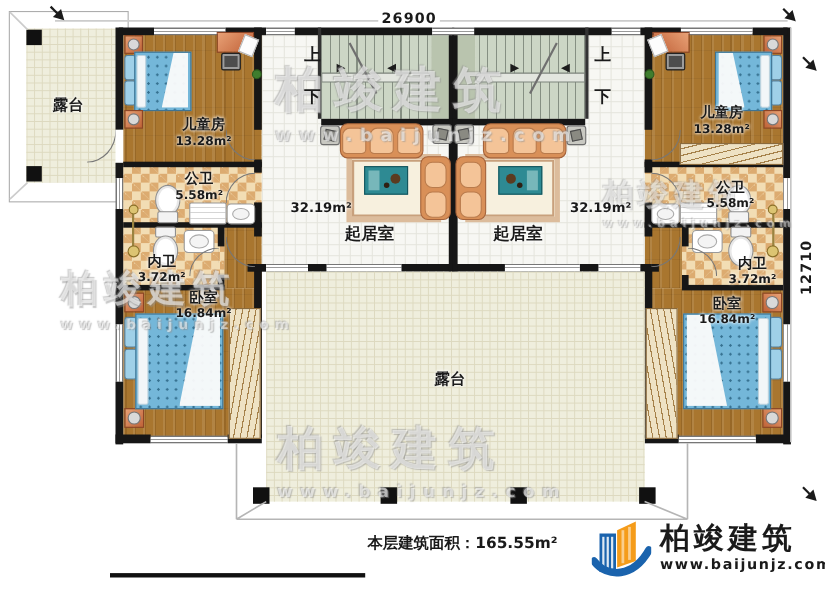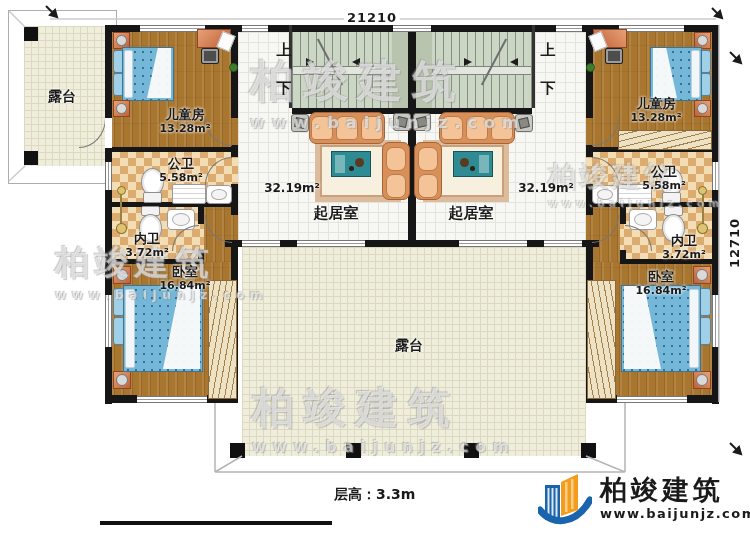--- a/index.html
+++ b/index.html
@@ -373,26 +373,26 @@
     </div>
   <div class="lbl big" style="left:409px;top:346px;">
       <b>露台</b>
     </div>
 
   <div class="stair-lbl" style="left:284px;top:50px;">上</div>
   <div class="stair-lbl" style="left:284px;top:88px;">下</div>
   <div class="stair-lbl" style="left:548px;top:50px;">上</div>
   <div class="stair-lbl" style="left:548px;top:88px;">下</div>
 
-  <div class="dim" style="left:372px;top:17px;">21210</div>
+  <div class="dim" style="left:372px;top:17px;">26900</div>
   <div class="dim vert" style="left:734px;top:243px;">12710</div>
 
   <i class="t-underline" style="left:100px;top:521px;width:232px;height:4px;"></i>
   <div class="notes" style="left:334px;top:484px;">
-    <div><span>层高：</span><span>3.3m</span></div>
+    <div><span>本层建筑面积：</span><span>165.55m²</span></div>
   </div>
 
   <div class="logo" style="left:538px;top:468px;">
     <svg width="54" height="60" viewBox="0 0 54 60">
       <polygon points="23,14 40,6 40,42 23,48" fill="#f59c1a"></polygon>
       <rect x="7" y="17" width="15" height="35" fill="#1a63ad"></rect>
       <g fill="#ffffff">
         <rect x="9.5" y="20" width="2" height="29" opacity=".85"></rect>
         <rect x="13.5" y="20" width="2" height="29" opacity=".85"></rect>
         <rect x="17.5" y="20" width="2" height="29" opacity=".85"></rect>

